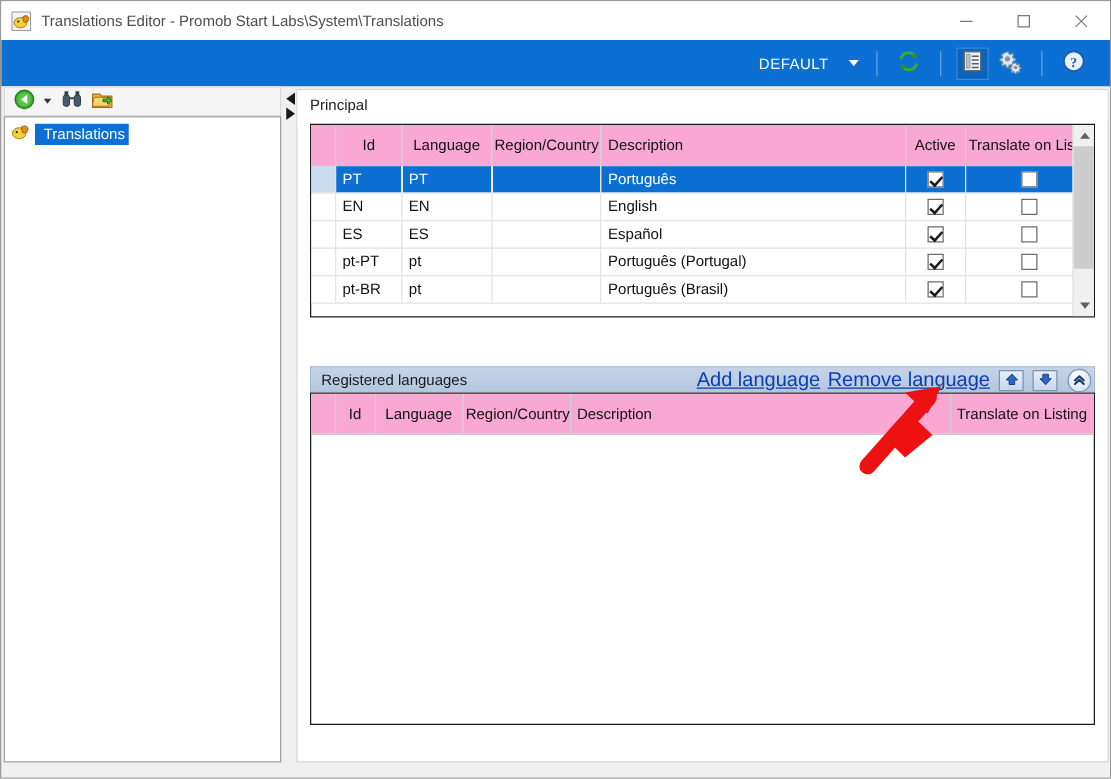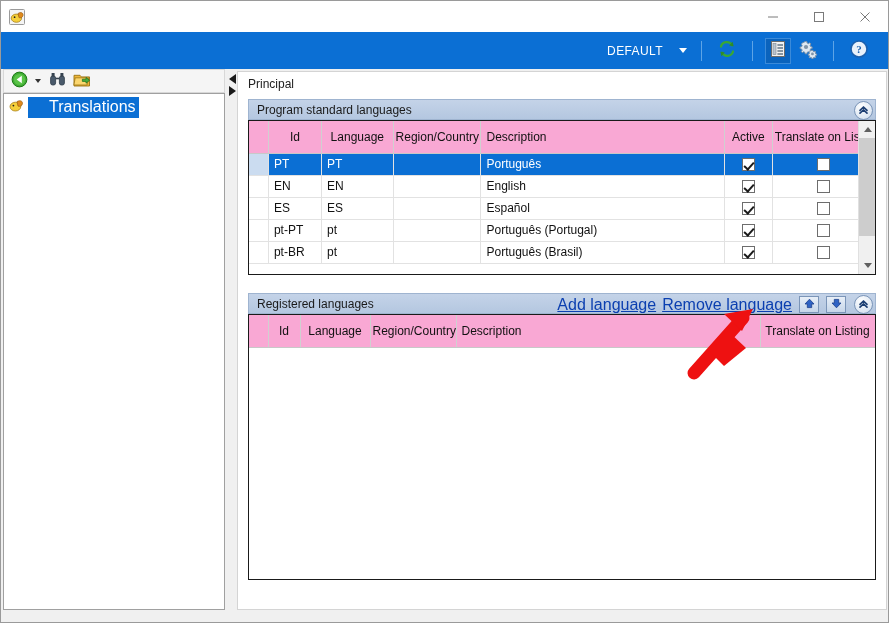--- a/index.html
+++ b/index.html
@@ -110,21 +110,21 @@
     background: #ffffff;
     border: 1px solid #a0a0a0;
     padding: 4px 0 0 4px;
   }
   .tree-node {
     display: inline-flex; align-items: center; gap: 4px;
     height: 18px; padding-right: 2px;
   }
   .tree-label {
     background: #0b6fd4; color: #ffffff;
-    padding: 1px 3px 2px 21px; font-size: 16px;
+    padding: 1px 3px 2px 7px; font-size: 12px;
   }
 
   
   .splitter {
     position: absolute; left: 226px; top: 70px;
     width: 10px; height: 539px;
     display: flex; flex-direction: column;
     align-items: center;
     padding-top: 3px; gap: 2px;
   }
@@ -302,20 +302,21 @@
 
   <div class="titlebar">
     <div class="title-icon">
       <svg width="16" height="16" viewBox="0 0 16 16">
         <rect x="0.5" y="0.5" width="15" height="15" rx="1" fill="#f4f4f4" stroke="#9a9a9a"></rect>
         <ellipse cx="7.4" cy="9.2" rx="5.2" ry="4.1" fill="#f5cf3a" stroke="#a8801a" stroke-width="0.8"></ellipse>
         <path d="M9 4.5 C12 2.5 14.5 4 14 6.5 C13.6 8.6 11.5 9.2 10 8.6 Z" fill="#e08a1e" stroke="#9a5c0d" stroke-width="0.7"></path>
         <circle cx="5.6" cy="8.2" r="0.85" fill="#222"></circle>
       </svg>
     </div>
+    <div class="title-text">Translations Editor - Promob Start Labs\System\Translations</div>
 
     <div class="win-buttons">
       <div class="win-btn">
         <svg width="12" height="12" viewBox="0 0 12 12">
             <line x1="1" y1="6" x2="11" y2="6" stroke="#7a7a7a" stroke-width="1"></line>
           </svg>
       </div>
       <div class="win-btn">
         <svg width="12" height="12" viewBox="0 0 12 12">
             <rect x="1.5" y="1.5" width="9" height="9" fill="none" stroke="#7a7a7a" stroke-width="1"></rect>
@@ -444,33 +445,20 @@
     <div class="tri-r"></div>
   </div>
 
   <div class="content">
 
     <div class="tab-strip">
       <span class="tab-label">Principal</span>
     </div>
 
     <div class="panel" style="top:27px;">
-      <div class="panel-head">
-        <span class="panel-head-title">Program standard languages</span>
-        <div class="panel-head-right">
-          <div class="chevbtn">
-            <span>
-              <svg width="11" height="11" viewBox="0 0 11 11">
-                <path d="M2 6.3 L5.5 3 L9 6.3" fill="none" stroke="#1d3f73" stroke-width="1.7" stroke-linecap="round" stroke-linejoin="round"></path>
-                <path d="M2 9.2 L5.5 5.9 L9 9.2" fill="none" stroke="#1d3f73" stroke-width="1.7" stroke-linecap="round" stroke-linejoin="round"></path>
-              </svg>
-            </span>
-          </div>
-        </div>
-      </div>
 
       <div class="grid-wrap" style="height:155px;">
         <table class="grid">
           <colgroup>
             <col style="width:19px">
               <col style="width:52px">
               <col style="width:70px">
             <col style="width:86px">
               <col style="width:238px">
               <col style="width:47px">

